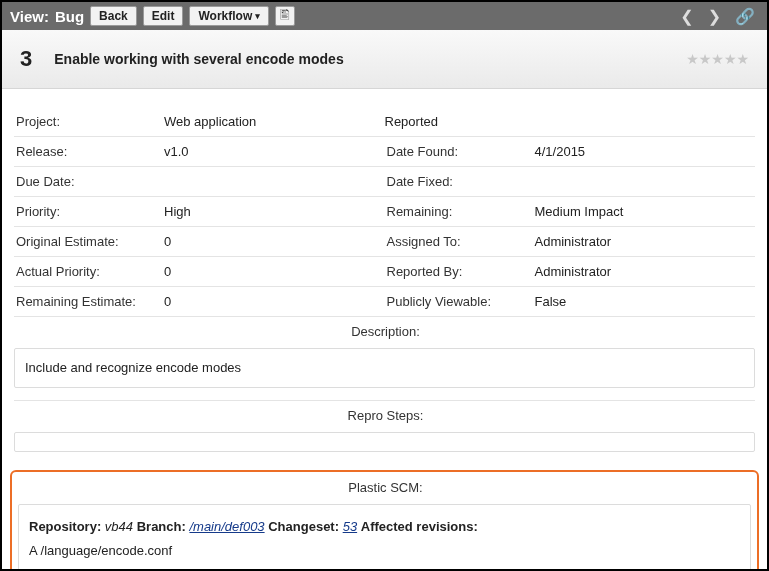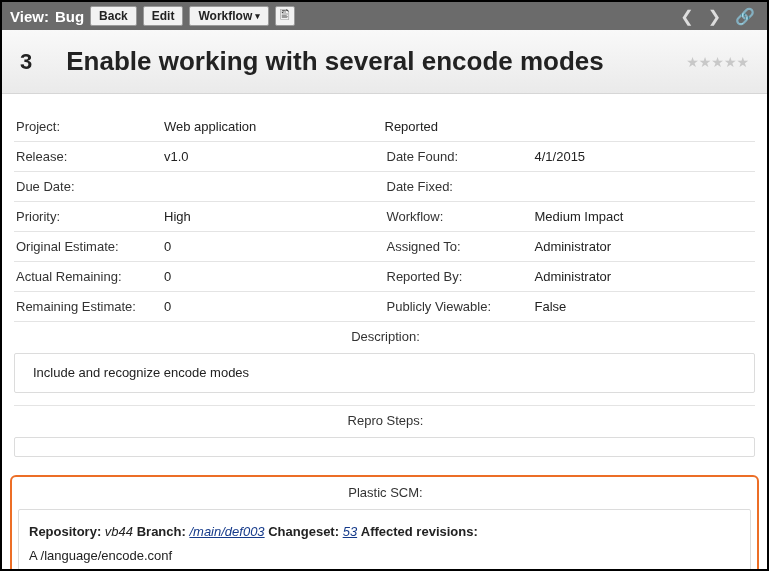--- a/index.html
+++ b/index.html
@@ -10,31 +10,31 @@
   .toolbar .view-label { font-weight: bold; font-size: 15px; }
   .toolbar .view-type { font-weight: bold; font-size: 15px; }
   .toolbar .btn { background: #f2f2f2; color: #222; font-size: 12px; padding: 2px 8px; border: 1px solid #9a9a9a; border-radius: 2px; cursor: pointer; font-weight: bold; display: inline-flex; align-items: center; gap: 3px; }
   .toolbar .btn .caret { font-size: 9px; }
   .toolbar .icon-btn { background: #f2f2f2; border: 1px solid #9a9a9a; border-radius: 2px; width: 20px; height: 20px; display: inline-flex; align-items: center; justify-content: center; cursor: pointer; color:#444; font-size:12px;}
   .toolbar .spacer { flex: 1; }
   .toolbar .nav-icon { color: #ddd; font-size: 16px; padding: 0 4px; cursor: pointer; }
   
   .title-row { background: linear-gradient(#f9f9f9,#eaeaea); border-bottom: 1px solid #d6d6d6; display: flex; align-items: center; padding: 16px 18px; }
   .title-row .num { font-size: 22px; font-weight: bold; margin-right: 22px; }
-  .title-row .title { font-size: 26px; font-weight: bold; color: #222; flex: 1; margin-left: 12px; }
+  .title-row .title { font-size: 14px; font-weight: bold; color: #222; flex: 1; }
   .stars { display: inline-flex; gap: 0px; color:#c8c8c8; font-size:14px; }
   
   .fields { padding: 18px 12px 0 12px; }
   .fields-row { display: flex; border-top: 1px solid #e4e4e4; }
   .fields-row:first-child { border-top: none; align-items: flex-end; }
   .fld { display:flex; flex: 1; padding: 7px 0; }
   .fld-label { width: 150px; color: #333; padding-left: 2px; }
   .fld-val { flex: 1; color: #222; }
   .section-label { border-top: 1px solid #e4e4e4; padding: 7px 0 5px 2px; color:#333;text-align:center; }
-  .textbox { margin: 4px 0 12px 0; border: 1px solid #dcdcdc; border-radius: 2px; padding: 11px 18px; background:#fff; min-height:40px; font-size:13px;}
+  .textbox { margin: 4px 0 12px 0; border: 1px solid #dcdcdc; border-radius: 2px; padding: 11px 10px; background:#fff; min-height:40px; font-size:13px;}
   .textbox.small { min-height: 20px; padding: 4px 6px; }
   
   .scm-wrap { margin: 6px 8px 14px 8px; border: 2px solid #ec6e26; border-radius: 6px; padding: 6px 6px 10px 6px; }
   .scm-wrap .section-label { border-top: none; padding-top: 2px; }
   .scm-box { margin-top: 4px; border: 1px solid #dcdcdc; border-radius: 2px; padding: 12px 10px 10px 10px; font-size: 13px; line-height: 1.5; }
   .scm-line1 strong { font-weight: bold; }
   .scm-line1 em { }
   .scm-line1 a { color: #153a8a; text-decoration: underline; font-style: italic; text-align: center; }
   .rev-list { margin-top: 4px; font-size: 13px; color:#222; }
 </style>
@@ -104,37 +104,37 @@
           <span class="fld-label">Date Fixed:</span>
           <span class="fld-val"></span>
         </div>
     </div>
     <div class="fields-row">
       <div class="fld">
           <span class="fld-label">Priority:</span>
           <span class="fld-val">High</span>
         </div>
       <div class="fld">
-          <span class="fld-label">Workflow:</span>
+          <span class="fld-label">Remaining:</span>
           <span class="fld-val">Medium Impact</span>
         </div>
     </div>
     <div class="fields-row">
       <div class="fld">
           <span class="fld-label">Original Estimate:</span>
           <span class="fld-val">0</span>
         </div>
       <div class="fld">
           <span class="fld-label">Assigned To:</span>
           <span class="fld-val">Administrator</span>
         </div>
     </div>
     <div class="fields-row">
       <div class="fld">
-          <span class="fld-label">Actual Remaining:</span>
+          <span class="fld-label">Actual Priority:</span>
           <span class="fld-val">0</span>
         </div>
       <div class="fld">
           <span class="fld-label">Reported By:</span>
           <span class="fld-val">Administrator</span>
         </div>
     </div>
     <div class="fields-row">
       <div class="fld">
           <span class="fld-label">Remaining Estimate:</span>

